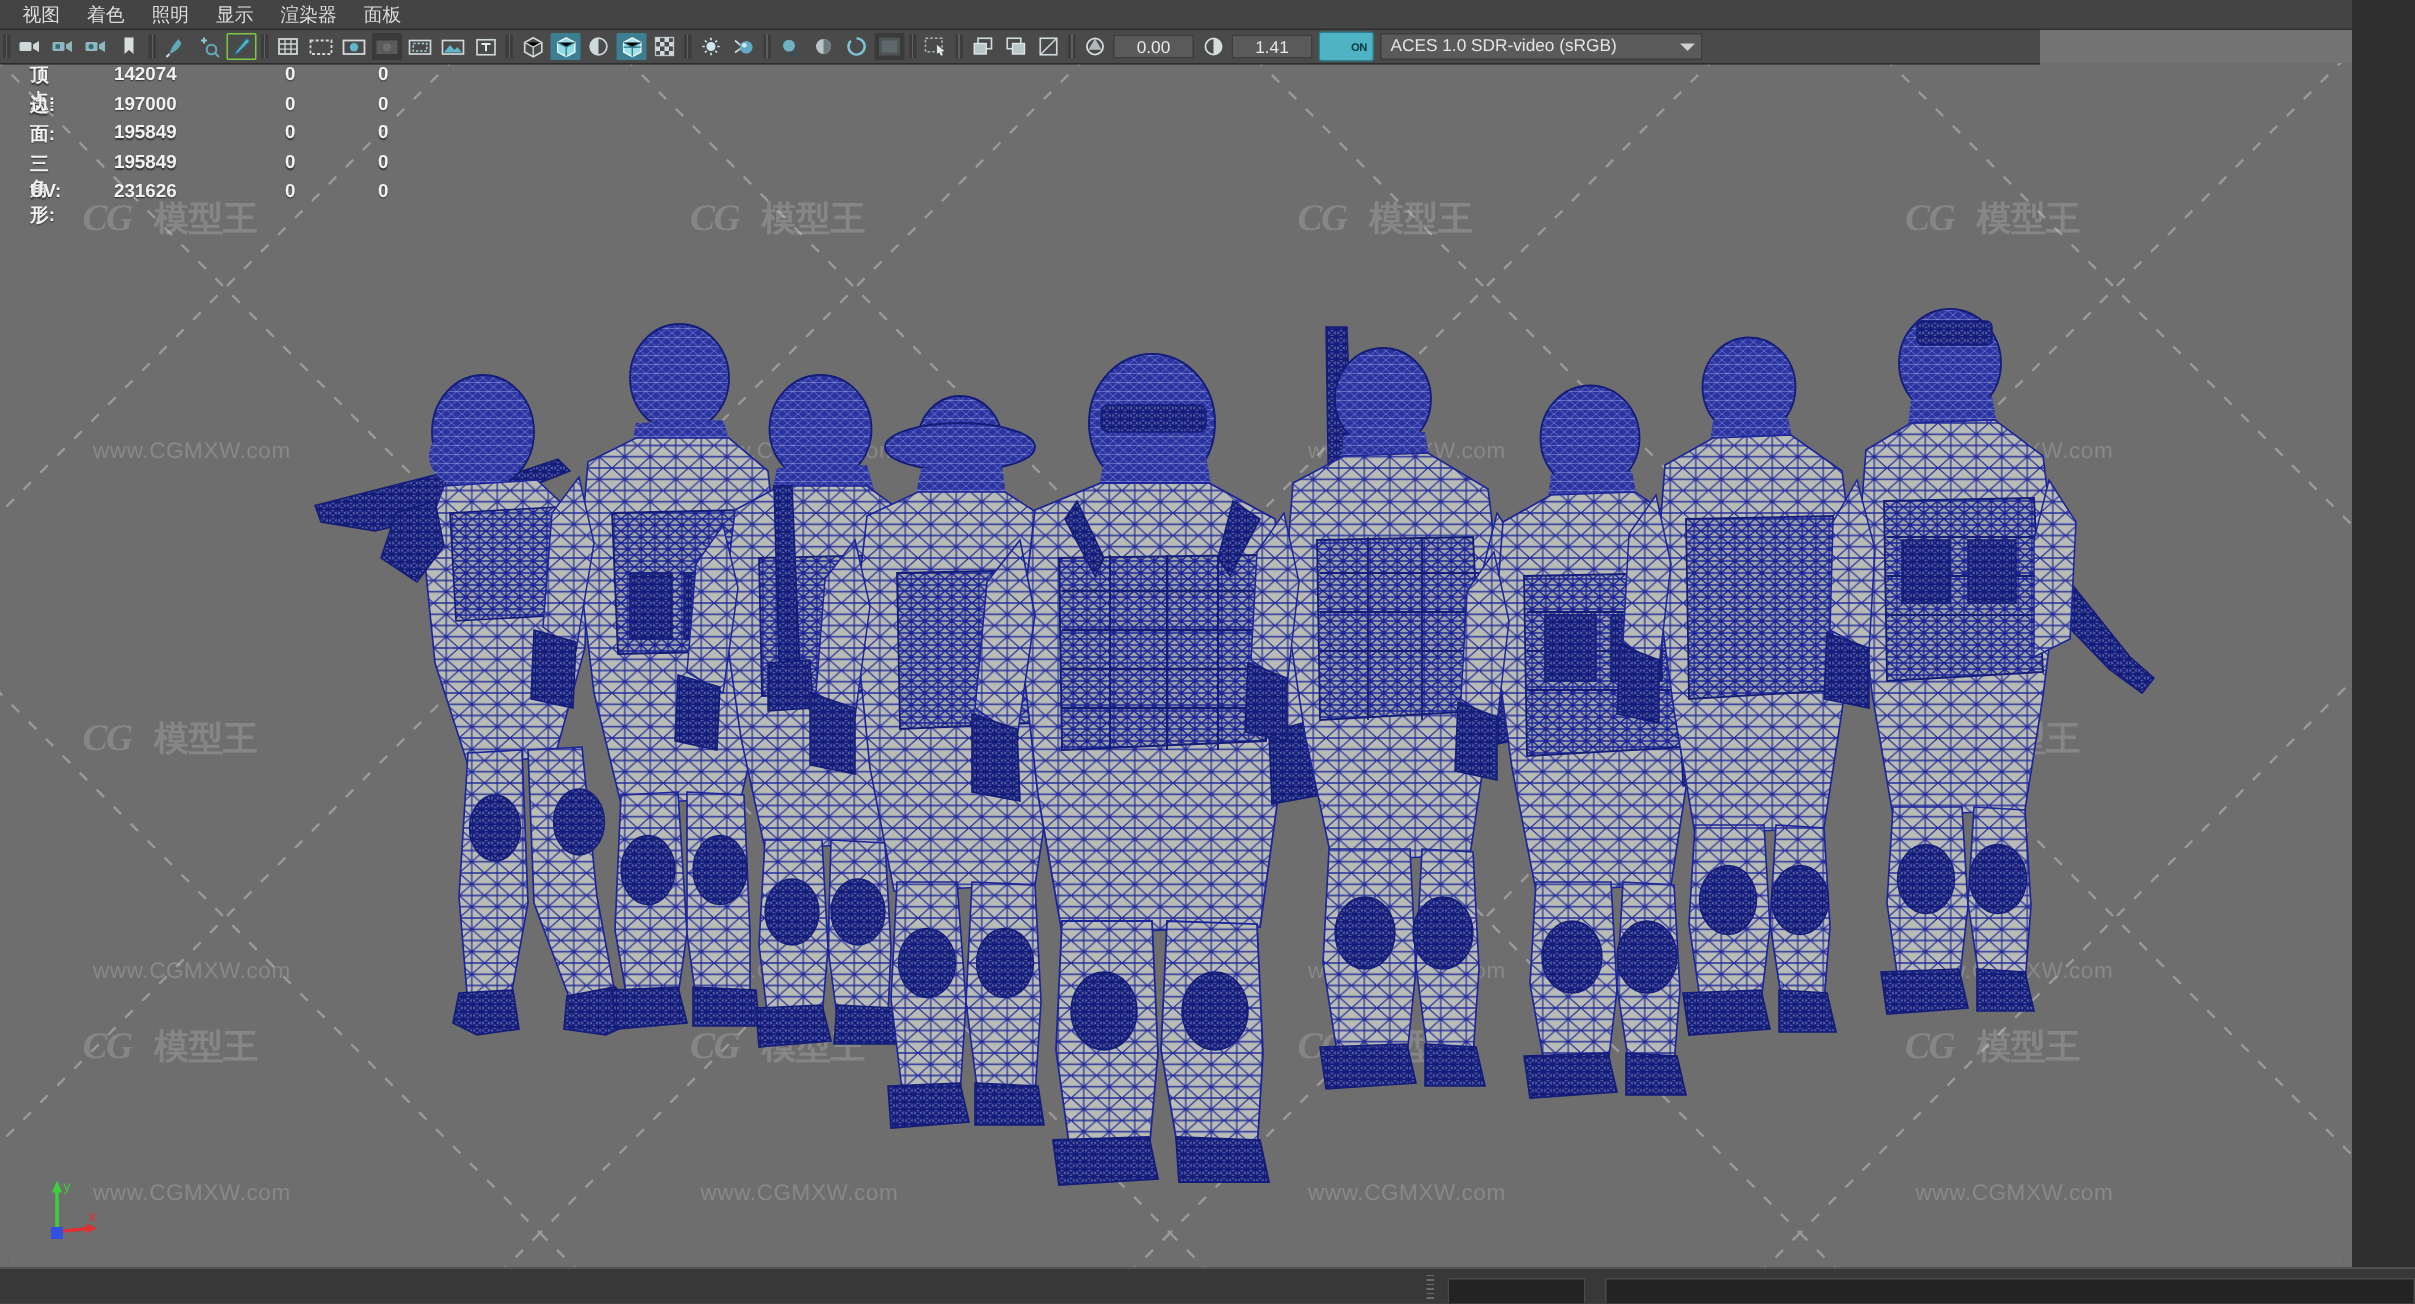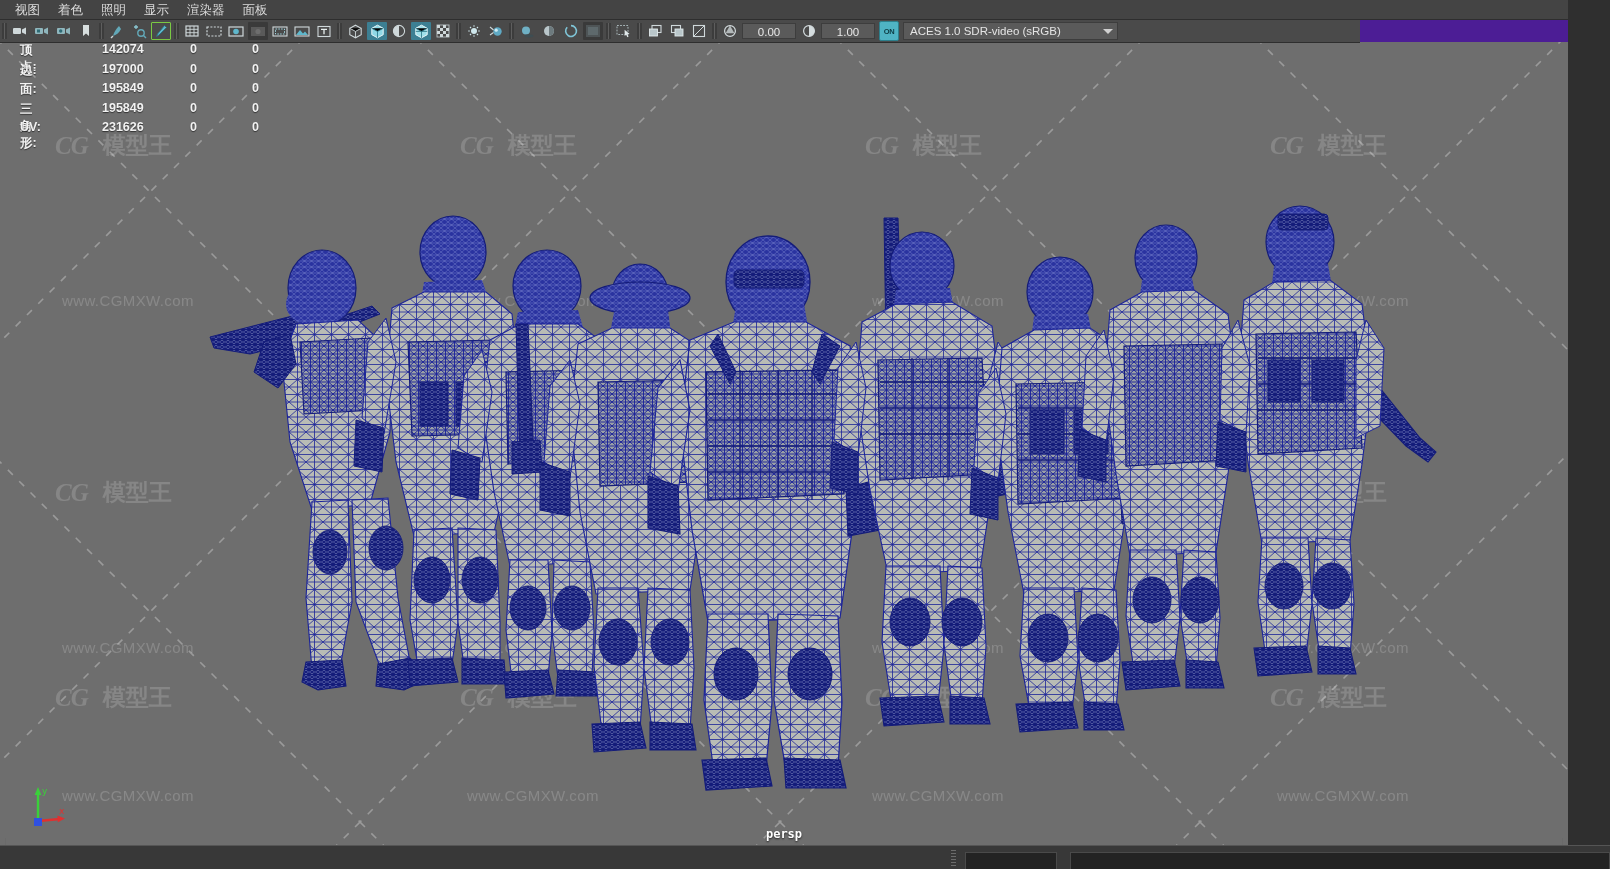--- a/index.html
+++ b/index.html
@@ -6,21 +6,21 @@
     margin: 0;
     padding: 0;
     background: #2b2b2b;
     font-family: "Liberation Sans", "DejaVu Sans", sans-serif;
   }
   #app {
     position: relative;
     width: 1610px;
     height: 869px;
     overflow: hidden;
-    background: #4c1d95;
+    background: #737373;
   }
 
   
   .menubar {
     position: absolute;
     left: 0; top: 0;
     width: 1568px;
     height: 20px;
     background: #444444;
     border-bottom: 1px solid #2e2e2e;
@@ -93,20 +93,21 @@
     margin: 0 4px 0 2px;
     background: #4fb3c4;
     border: 1px solid #2d7f8c;
     border-radius: 2px;
     flex: 0 0 auto;
     display: flex; align-items: center; justify-content: center;
     color: #0d3b43;
     font-size: 7.5px;
     font-weight: bold;
     letter-spacing: -0.3px;
+    padding-left: 17px;
   }
   .cm-combo {
     height: 18px;
     width: 215px;
     background: #5a5a5a;
     border: 1px solid #3d3d3d;
     display: flex;
     align-items: center;
     flex: 0 0 auto;
     box-sizing: border-box;
@@ -197,21 +198,21 @@
   }
   .hud-row {
     position: relative;
     height: 19.5px;
     font-size: 12.5px;
     color: #f2f2f2;
     font-weight: bold;
     text-shadow: 0 1px 1px rgba(0,0,0,.55);
   }
   .hud-label { position: absolute; left: 20px; }
-  .hud-c1 { position: absolute; left: 102px; text-align: right; }
+  .hud-c1 { position: absolute; left: 76px; text-align: right; }
   .hud-c2 { position: absolute; left: 190px; }
   .hud-c3 { position: absolute; left: 252px; }
 
   
   .gizmo {
     position: absolute;
     left: 22px; bottom: 18px;
     width: 46px; height: 46px;
     z-index: 20;
   }
@@ -497,21 +498,21 @@
         </svg>
     </div>
     <div class="tb-field">0.00</div>
 
     <div class="tb-btn">
       <svg width="14" height="14" viewBox="0 0 14 14">
           <circle cx="7" cy="7" r="5.4" fill="none" stroke="#d4dcde" stroke-width="1.2"></circle>
           <path d="M7 1.6 A5.4 5.4 0 0 1 7 12.4 Z" fill="#d4dcde"></path>
         </svg>
     </div>
-    <div class="tb-field">1.00</div>
+    <div class="tb-field">1.41</div>
 
     <div class="cm-toggle">ON</div>
 
     <div class="cm-combo">
       <span class="val">ACES 1.0 SDR-video (sRGB)</span>
       <span class="arrow"></span>
     </div>
   </div>
 
   <div class="viewport">
@@ -909,21 +910,20 @@
       <g>
         <line x1="16" y1="40" x2="38" y2="38" stroke="#e03030" stroke-width="2.4"></line>
         <polygon points="43,37.6 35.4,34.6 35.8,41.2" fill="#e03030"></polygon>
         <text x="37" y="33" fill="#e03030" font-size="9" font-family="DejaVu Sans, sans-serif">x</text>
       </g>
       <g>
         <rect x="12" y="37" width="8" height="8" fill="#3050e0"></rect>
       </g>
     </svg>
 
-    <div class="persp">persp</div>
   </div>
 
   <div class="right-gutter"></div>
 
   <div class="viewport-frame"></div>
 
   <div class="bottom-strip">
     <div class="bs-handle"></div>
     <div class="bs-field bs-f2"></div>
     <div class="bs-field bs-f1"></div>

